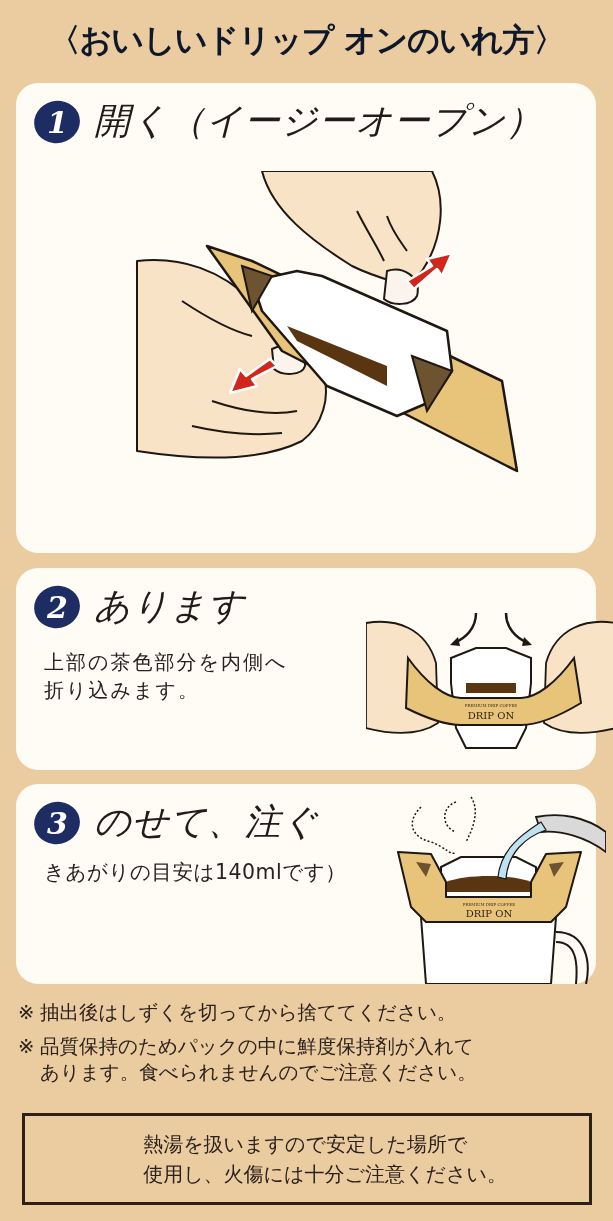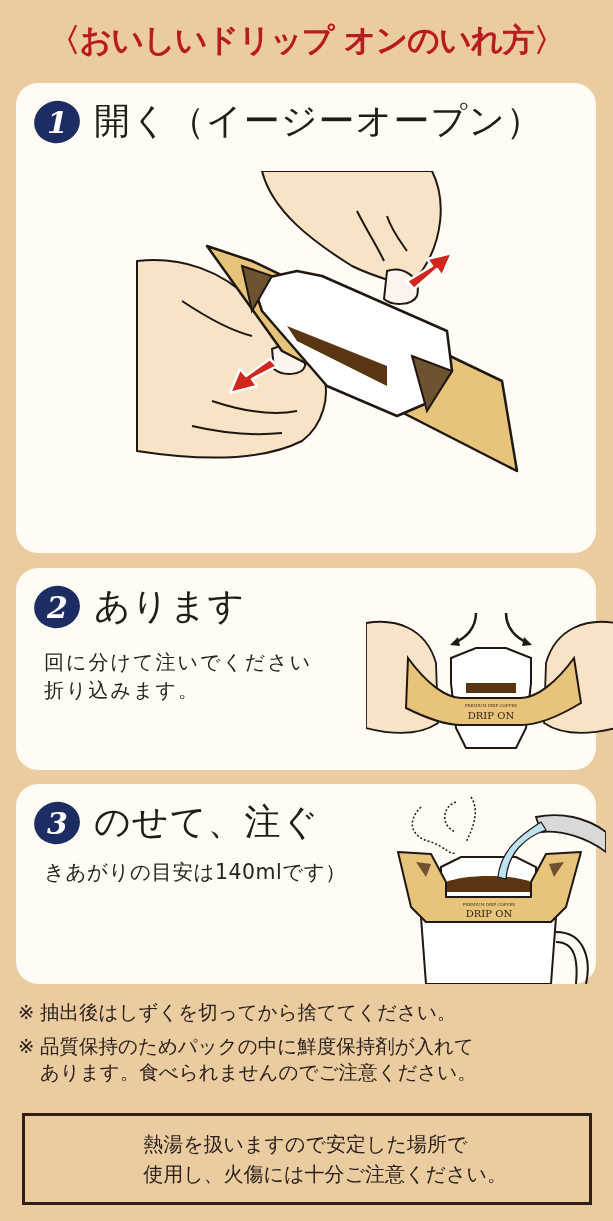--- a/index.html
+++ b/index.html
@@ -6,42 +6,42 @@
   html, body { width: 613px; height: 1221px; overflow: hidden; }
   body {
     background: #ebcba0;
     font-family: "DejaVu Sans", "Liberation Sans", sans-serif;
     color: #2a201a;
     position: relative;
   }
   .title {
     position: absolute; left: 0; top: 10px; width: 613px; height: 60px;
     text-align: center; font-size: 32px; font-weight: bold; line-height: 60px;
-    letter-spacing: -1px; color: #b91c1c;
+    letter-spacing: -1px; color: #0f172a;
   }
   .card {
     position: absolute; left: 16px; width: 580px;
     background: #fefcf4; border-radius: 22px;
   }
   .card1 { top: 83px; height: 470px; }
   .card2 { top: 568px; height: 202px; }
   .card3 { top: 784px; height: 200px; }
   .step-head { position: absolute; left: 18px; top: 14px; display: flex; align-items: center; }
   .badge {
     width: 46px; height: 42px; border-radius: 50%;
     background: #1d2c63; color: #fff; transform: rotate(-14deg);
     display: flex; align-items: center; justify-content: center;
     font-family: "DejaVu Serif", "Liberation Serif", serif;
     font-style: italic; font-weight: bold; font-size: 30px;
   }
   .badge span { transform: rotate(14deg); display: block; }
   .step-title {
     margin-left: 14px;
     font-family: "DejaVu Serif", "Liberation Serif", serif;
-    font-size: 36px; color: #231b16; letter-spacing: 1px;
+    font-size: 36px; color: #231b16; letter-spacing: 1px; font-style: italic;
   }
   .step-text { position: absolute; font-size: 20px; line-height: 26px; color: #2a211c; }
   .card1 .step-text { left: 28px; top: 418px; font-size: 20px; letter-spacing: 0.5px; }
   .card2 .step-text { left: 28px; top: 80px; letter-spacing: 2px; line-height: 28px; }
   .card3 .step-text { left: 28px; top: 74px; letter-spacing: 0.5px; line-height: 28px; font-size: 20.5px; }
   .illus { position: absolute; margin-left: 16px; }
   .card1 .illus { left: 90px; top: 88px; width: 420px; height: 310px; }
   .card2 .illus { left: 334px; top: 35px; width: 250px; height: 160px; }
   .card3 .illus { left: 354px; top: 8px; width: 220px; height: 192px; }
   .notes { position: absolute; left: 18px; top: 1000px; width: 580px; font-size: 19.5px; line-height: 26px; color: #2a211c; }
@@ -101,21 +101,21 @@
 </div>
 
 <div class="card card2">
   <div class="step-head">
     <div class="badge">
         <span>2</span>
       </div>
     <div class="step-title">あります</div>
   </div>
   <div class="step-text">
-    <div>回に分けて注いでください</div>
+    <div>上部の茶色部分を内側へ</div>
     <div>折り込みます。</div>
   </div>
   <div class="illus">
     <svg width="250" height="160" viewBox="0 0 250 160">
       <g stroke="#1e1712" stroke-width="1.8" fill="#f9e3c6" stroke-linejoin="round">
         <path d="M0 20 C30 15 60 25 70 60 L72 120 C50 135 20 130 0 125 Z"></path>
         <path d="M250 20 C220 15 190 25 180 60 L178 120 C200 135 230 130 250 125 Z"></path>
       </g>
 
       <path d="M85 55 L110 45 L140 45 L165 55 L165 80 L160 125 L150 145 L100 145 L90 125 L85 80 Z" fill="#ffffff" stroke="#1e1712" stroke-width="2"></path>

